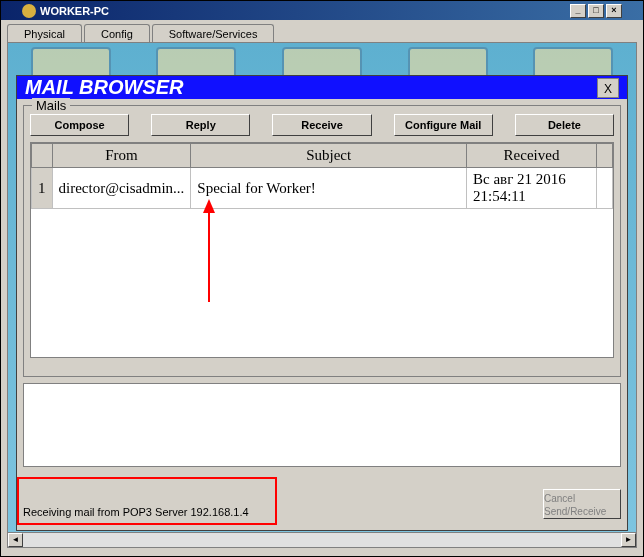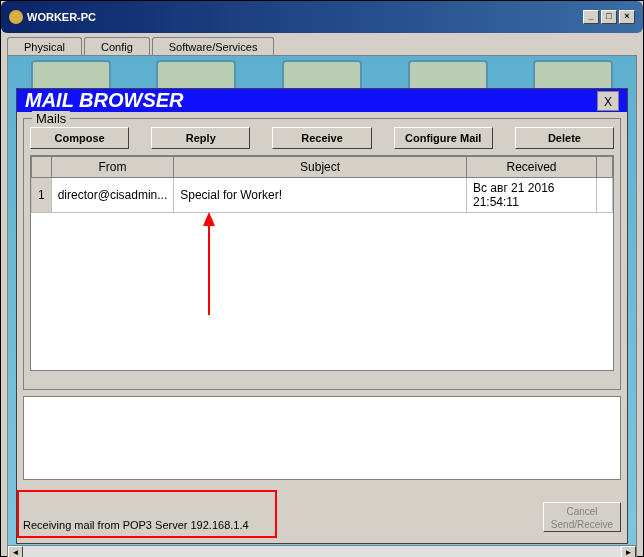--- a/index.html
+++ b/index.html
@@ -14,29 +14,28 @@
     position: relative;
   }
   .window {
     width: 644px;
     height: 557px;
     background: #d4d0c8;
     border: 1px solid #000;
     position: relative;
   }
   .titlebar {
-    height: 32px;
+    height: 19px;
     background: linear-gradient(to right, #0a246a, #3a6ea5);
     color: #fff;
     display: flex;
     align-items: center;
-    padding: 0 8px;
+    padding: 0 21px;
     font-weight: bold;
     font-size: 11px;
-    border-radius: 6px;
   }
   .titlebar .app-icon {
     width: 14px; height: 14px;
     background: #d8b040;
     border-radius: 50%;
     margin-right: 4px;
     display: inline-block;
   }
   .titlebar .spacer { flex: 1; }
   .winbtn {
@@ -167,21 +166,22 @@
   .table-wrap {
     background: #fff;
     border: 1px solid #808080;
     height: 216px;
     overflow: hidden;
     position: relative;
   }
   table.mail {
     width: 100%;
     border-collapse: collapse;
-    font-size: 12px;
+    font-size: 15px;
+    font-family: Liberation Serif, serif;
   }
   table.mail th {
     background: #d4d0c8;
     border: 1px solid #808080;
     padding: 3px 6px;
     font-weight: normal;
     text-align: center;
   }
   table.mail td {
     border: 1px solid #c0c0c0;
@@ -231,21 +231,20 @@
     right: 0;
     bottom: 4px;
     width: 78px;
     height: 30px;
     background: #d4d0c8;
     border: 1px solid #fff;
     border-right-color: #404040;
     border-bottom-color: #404040;
     color: #808080;
     font-size: 10px;
-    text-align: center;
     line-height: 13px;
     padding-top: 2px;
   }
   .hscroll {
     position: absolute;
     left: 0; right: 0; bottom: 0;
     height: 15px;
     background: #d4d0c8;
     display: flex;
     border-top: 1px solid #808080;

